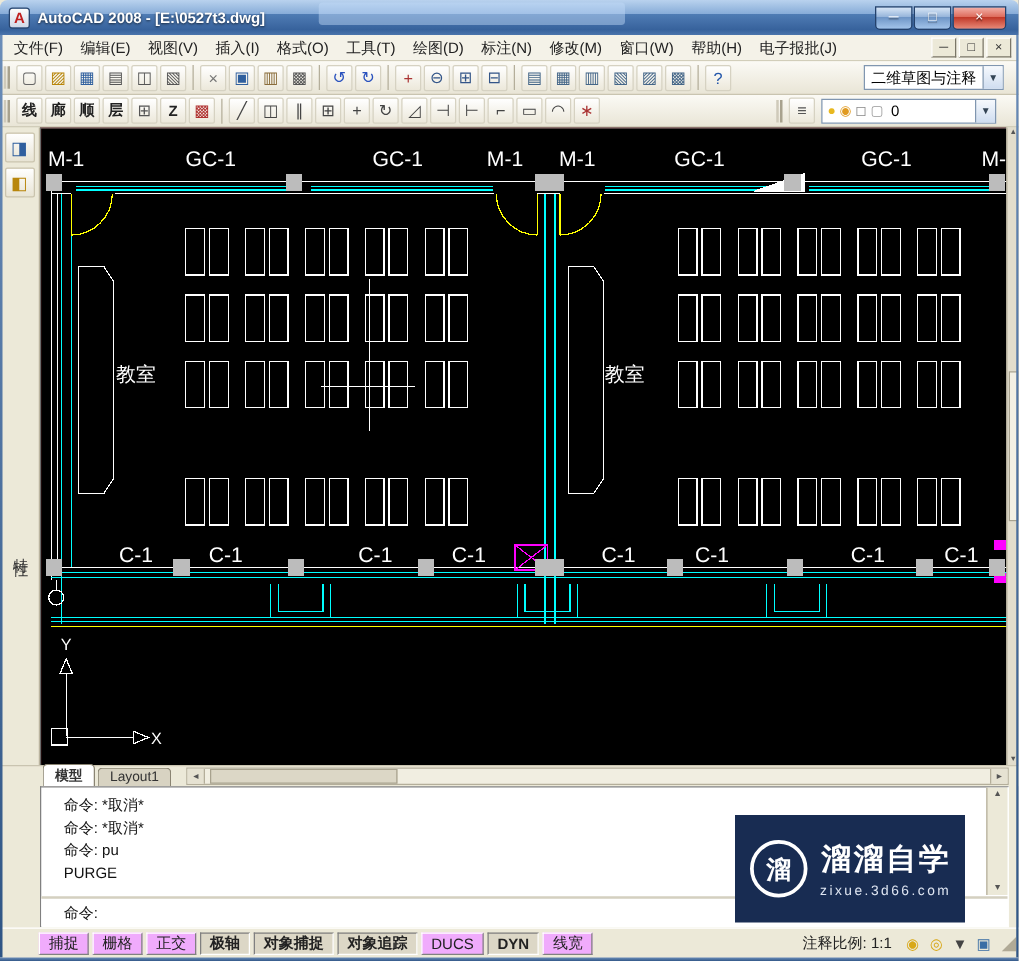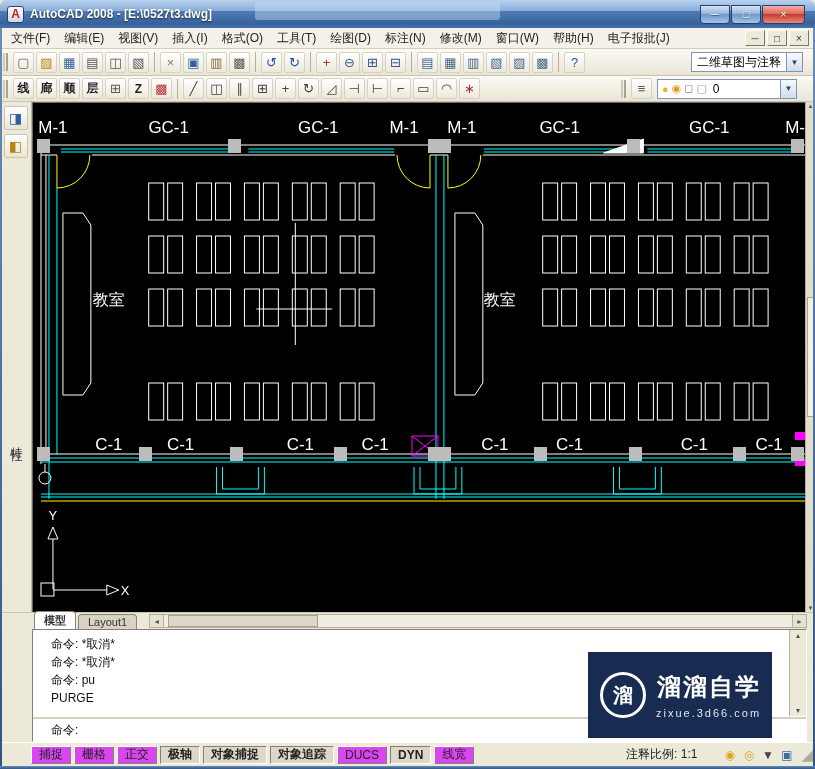--- a/index.html
+++ b/index.html
@@ -104,24 +104,24 @@
   .wm-title{font-size:24px;font-weight:bold;letter-spacing:2px;}
   .wm-domain{font-size:11px;letter-spacing:2px;color:#dfe6f2;margin-top:4px;}
 
   
   .statusbar{position:absolute;left:0;top:742px;width:815px;height:24px;background:#ece9d8;
     border-top:1px solid #fff;display:flex;align-items:center;}
   .coords{margin-left:3px;width:150px;height:18px;border:1px solid;border-color:#808080 #fff #fff #808080;
     font-size:12px;color:#222;display:flex;align-items:center;justify-content:center;white-space:nowrap;}
   #status-toggles{display:flex;align-items:center;margin-left:28px;}
   .toggle{height:18px;margin-left:3px;padding:0 7px;font-size:12px;color:#222;display:flex;align-items:center;
-    border:1px solid;border-color:#fff #808080 #808080 #fff;background:#d946ef;cursor:default;white-space:nowrap;}
+    border:1px solid;border-color:#fff #808080 #808080 #fff;background:#f0abfc;cursor:default;white-space:nowrap;}
   .toggle.pressed{border-color:#808080 #fff #fff #808080;background:#dcd7c6;font-weight:bold;}
   .sb-right{margin-left:auto;display:flex;align-items:center;margin-right:2px;}
-  .sb-label{font-size:12px;color:#222;margin-right:22px;white-space:nowrap;}
+  .sb-label{font-size:12px;color:#222;margin-right:6px;white-space:nowrap;}
   .sb-icon{width:17px;height:17px;display:flex;align-items:center;justify-content:center;
     font-size:12px;margin-left:2px;border:1px solid transparent;}
   .grip-corner{font-size:15px;color:#b0aa96;margin-left:6px;line-height:1;}
 
   
   .edge{position:absolute;background:linear-gradient(#6a8cb8,#2f5585);}
   .edge.left{left:0;top:28px;width:2px;height:738px;}
   .edge.right{right:0;top:28px;width:2px;height:738px;}
   .edge.bottom{left:0;top:766px;width:815px;height:3px;}
 </style>

